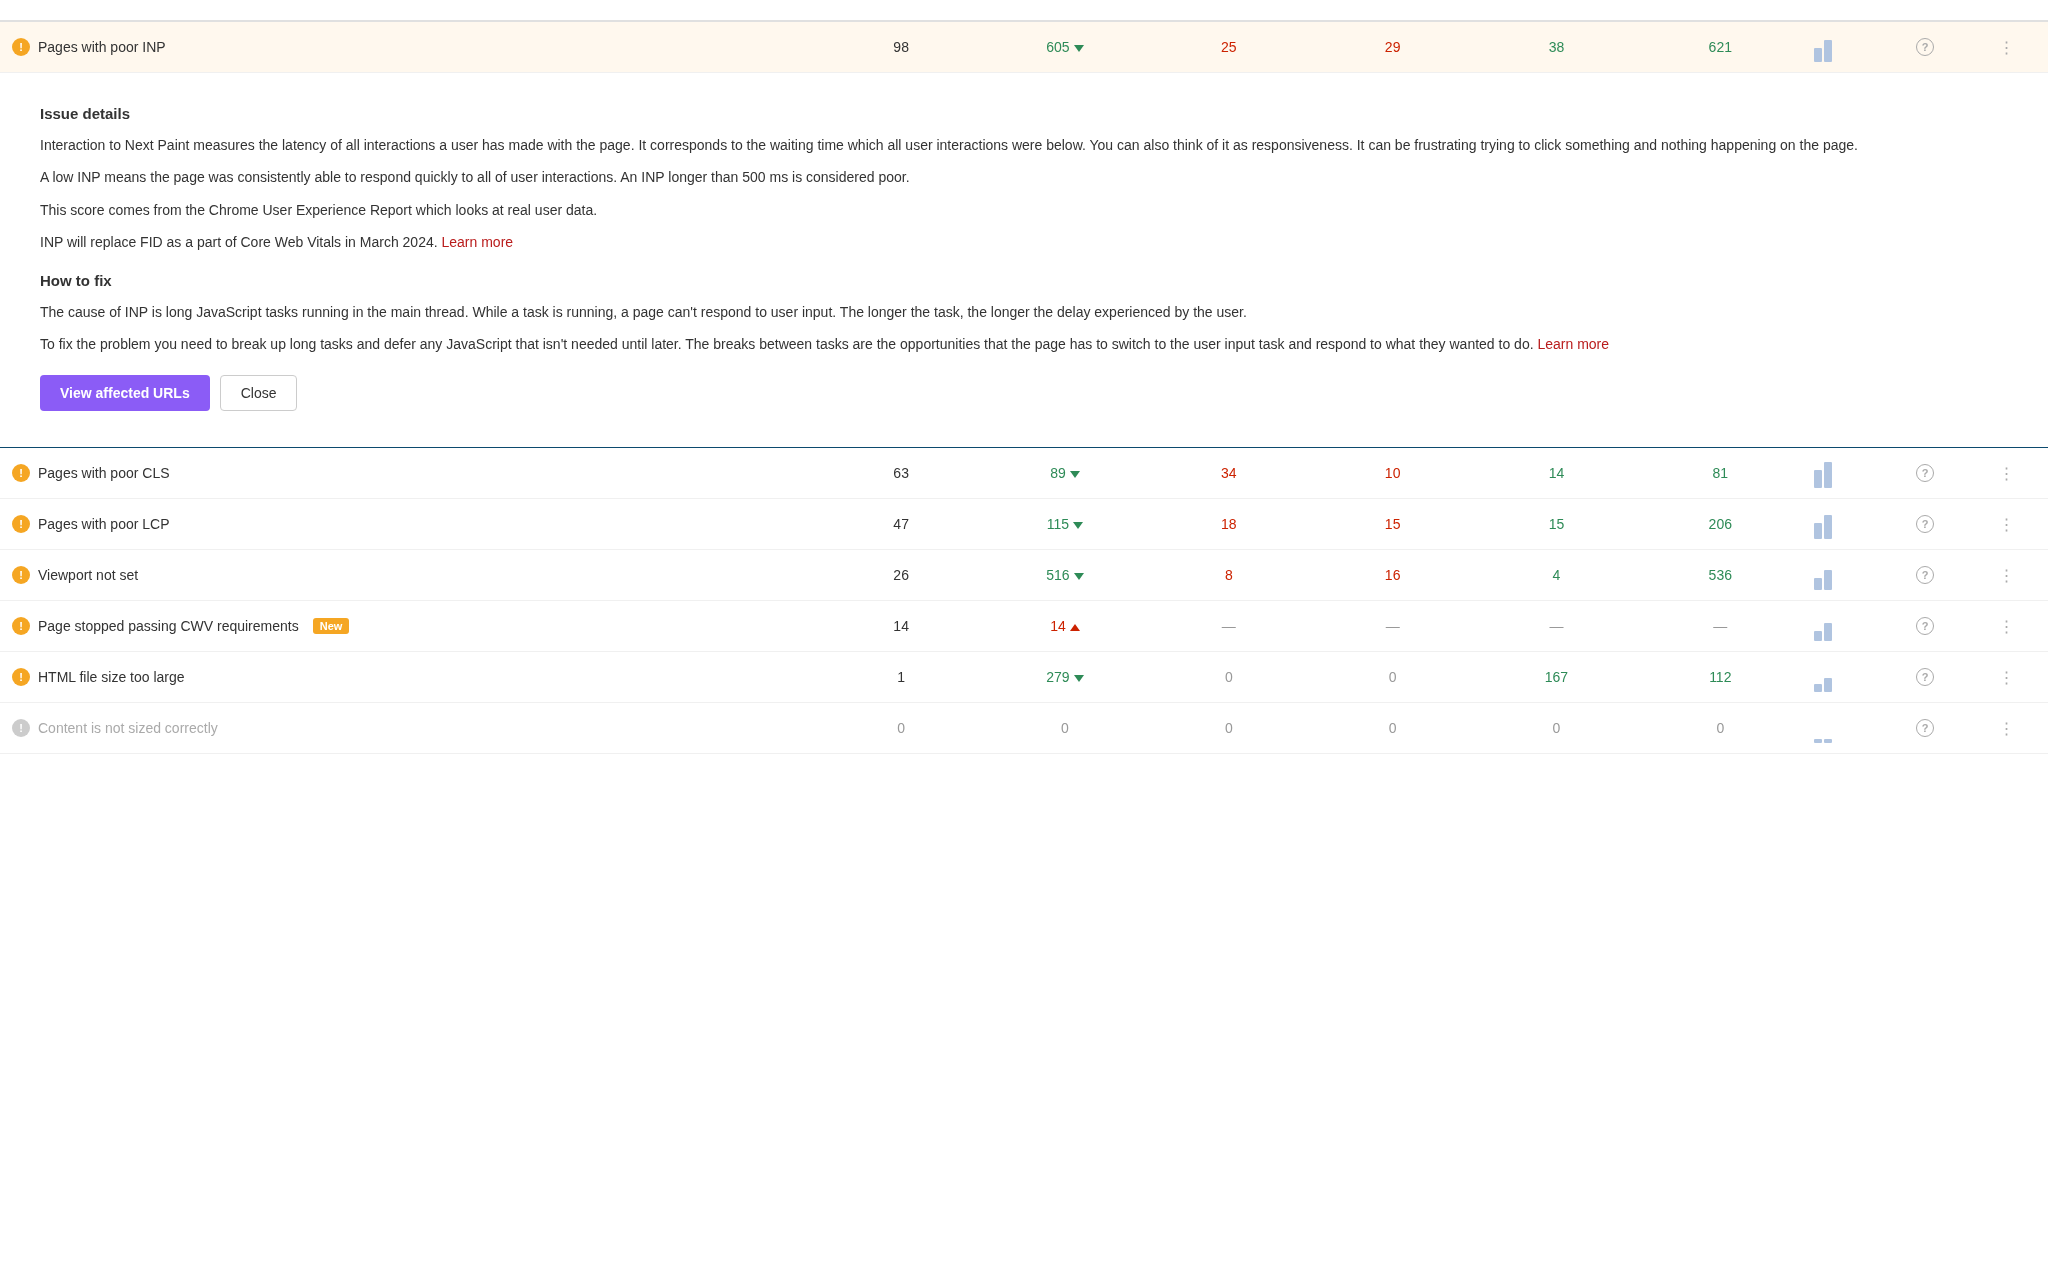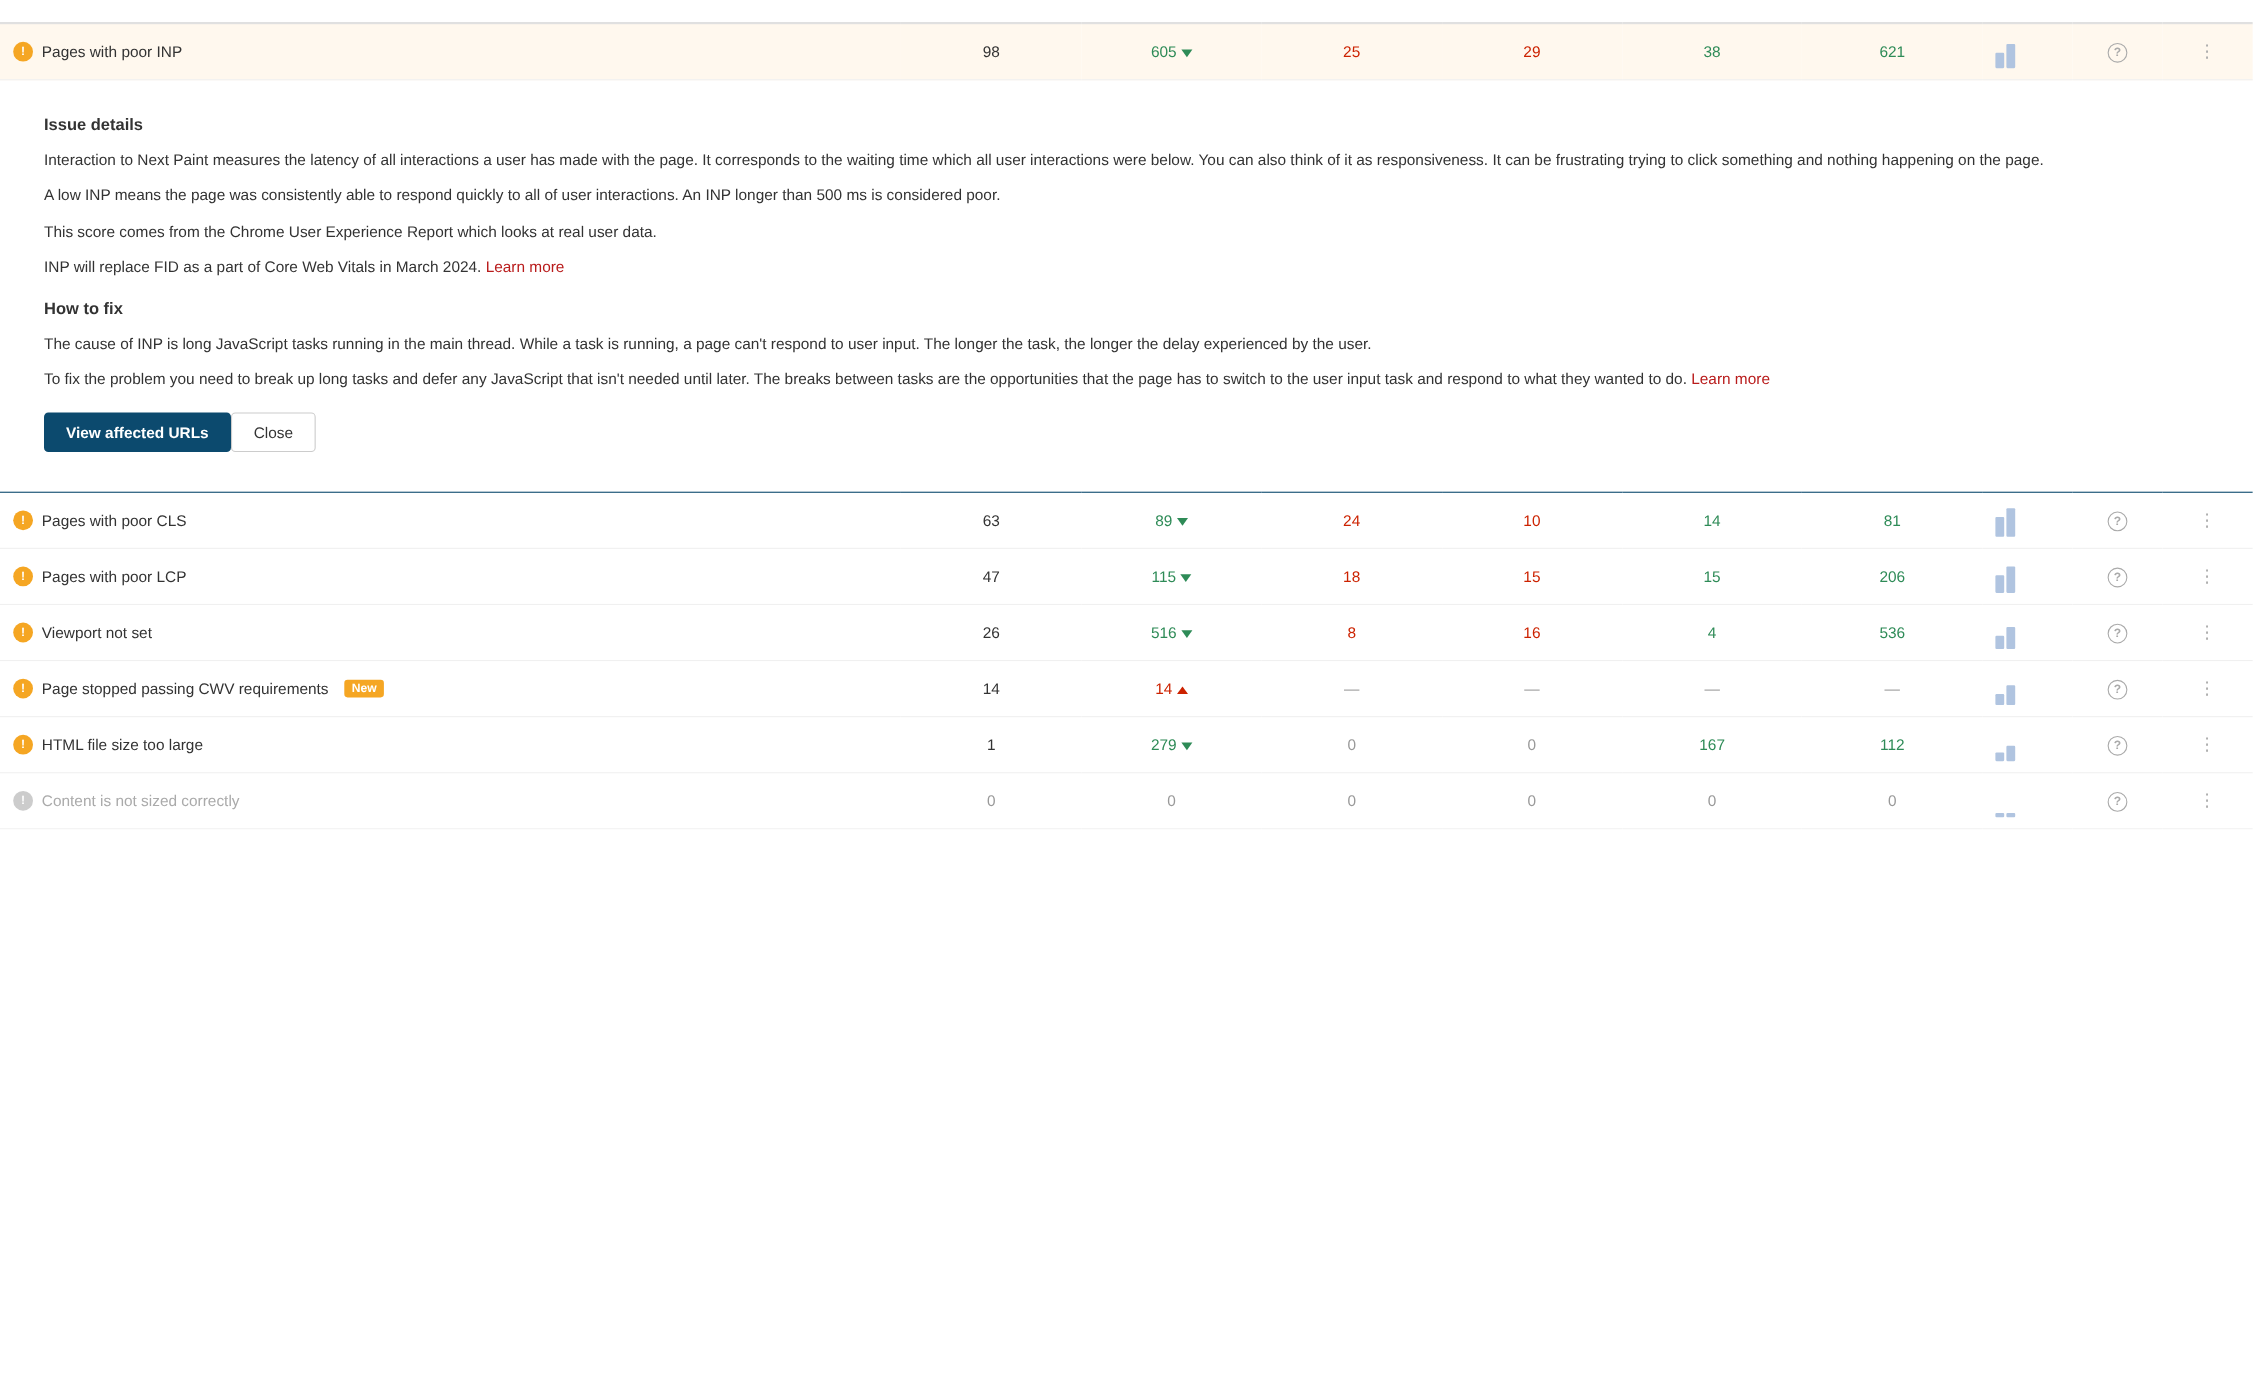--- a/index.html
+++ b/index.html
@@ -171,28 +171,29 @@
       line-height: 1.6;
       margin-bottom: 10px;
       color: #333;
     }
     .detail-inner a {
       color: #b91c1c;
       text-decoration: none;
       margin-top: 36px;
     }
     .btn-view {
-      background: #0c4a6e;
+      background: #8b5cf6;
       color: #fff;
       border: none;
       padding: 10px 20px;
       border-radius: 4px;
       font-size: 14px;
       font-weight: 600;
       cursor: pointer;
+      margin-right: 10px;
     }
     .btn-close {
       background: #fff;
       color: #333;
       border: 1.5px solid #ccc;
       padding: 9px 20px;
       border-radius: 4px;
       font-size: 14px;
       cursor: pointer;
     }
@@ -273,21 +274,21 @@
         <tr class="issue-row">
       <td>
         <div class="issue-cell">
           <span class="warning-icon">!</span>
           <span>Pages with poor CLS</span>
 
         </div>
       </td>
       <td class="num-col">63</td>
       <td class="num-col"><span class="color-green">89</span><span class="arrow-down"></span></td>
-      <td class="num-col"><span class="color-red">24</span></td>
+      <td class="num-col"><span class="color-red">34</span></td>
       <td class="num-col"><span class="color-red">10</span></td>
       <td class="num-col"><span class="color-green">14</span></td>
       <td class="num-col"><span class="color-green">81</span></td>
       <td class="action-col">
         <div class="mini-bar-container">
           <div class="mini-bar" style="height:18px;"></div>
           <div class="mini-bar" style="height:26px;"></div>
         </div>
       </td>
       <td class="action-col">

